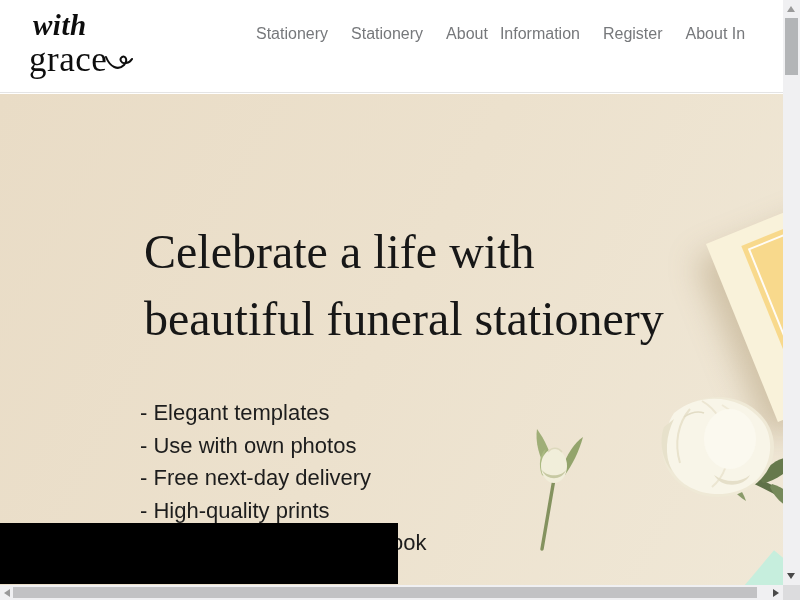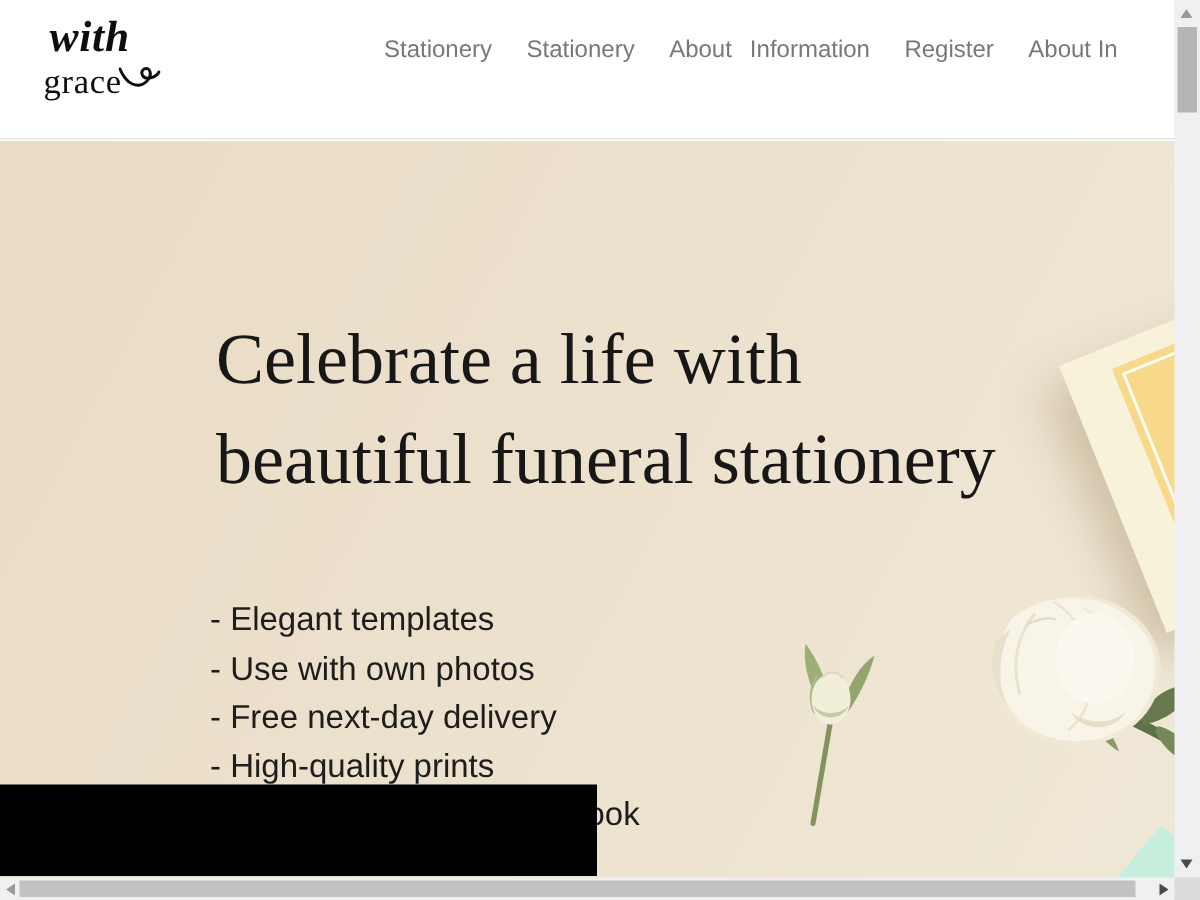--- a/index.html
+++ b/index.html
@@ -11,21 +11,21 @@
   
   .header {
     position:absolute; top:0; left:0; width:800px; height:93px;
     background:#ffffff; border-bottom:1px solid #e4e4e4; z-index:4;
   }
   .logo {
     position:absolute; left:29px; top:11px; color:#0d0d0d; cursor:pointer;
     font-family:"Liberation Serif", serif; line-height:1;
   }
   .logo-line1 { font-style:italic; font-size:29px; padding-left:4px; letter-spacing:0.5px;font-weight:bold; }
-  .logo-line2 { font-size:23px; margin-top:2px; display:flex; align-items:flex-end; letter-spacing:0.5px; }
+  .logo-line2 { font-size:35px; margin-top:2px; display:flex; align-items:flex-end; letter-spacing:0.5px; }
   .logo-swash { margin-left:-2px; margin-bottom:2px; }
 
   .main-nav {
     position:absolute; left:256px; top:0; height:67px;
     display:flex; align-items:center; column-gap:23px;
   }
   .main-nav a {
     color:#76787b; text-decoration:none; font-size:16px; white-space:nowrap; cursor:pointer;
   }
   .nav-tight { margin-right:-11px; }
@@ -51,21 +51,21 @@
   }
   .mint-card {
     position:absolute; left:753px; top:466px; width:48px; height:48px;
     background:#c6eedd; transform:rotate(40deg);
   }
 
   .roses { position:absolute; left:478px; top:285px; width:322px; height:215px; }
 
   
   .hero-heading {
-    position:absolute; left:144px; top:112px;
+    position:absolute; left:144px; top:124px;
     font-family:"Liberation Serif", serif; font-weight:normal;
     font-size:48px; line-height:67px; color:#171717; white-space:nowrap;
   }
 
   
   .features {
     position:absolute; left:140px; top:303px; list-style:none;
     font-size:22px; line-height:32.6px; color:#1d1d1d; white-space:nowrap;
   }
   .feature-partial { padding-left:251px; }

